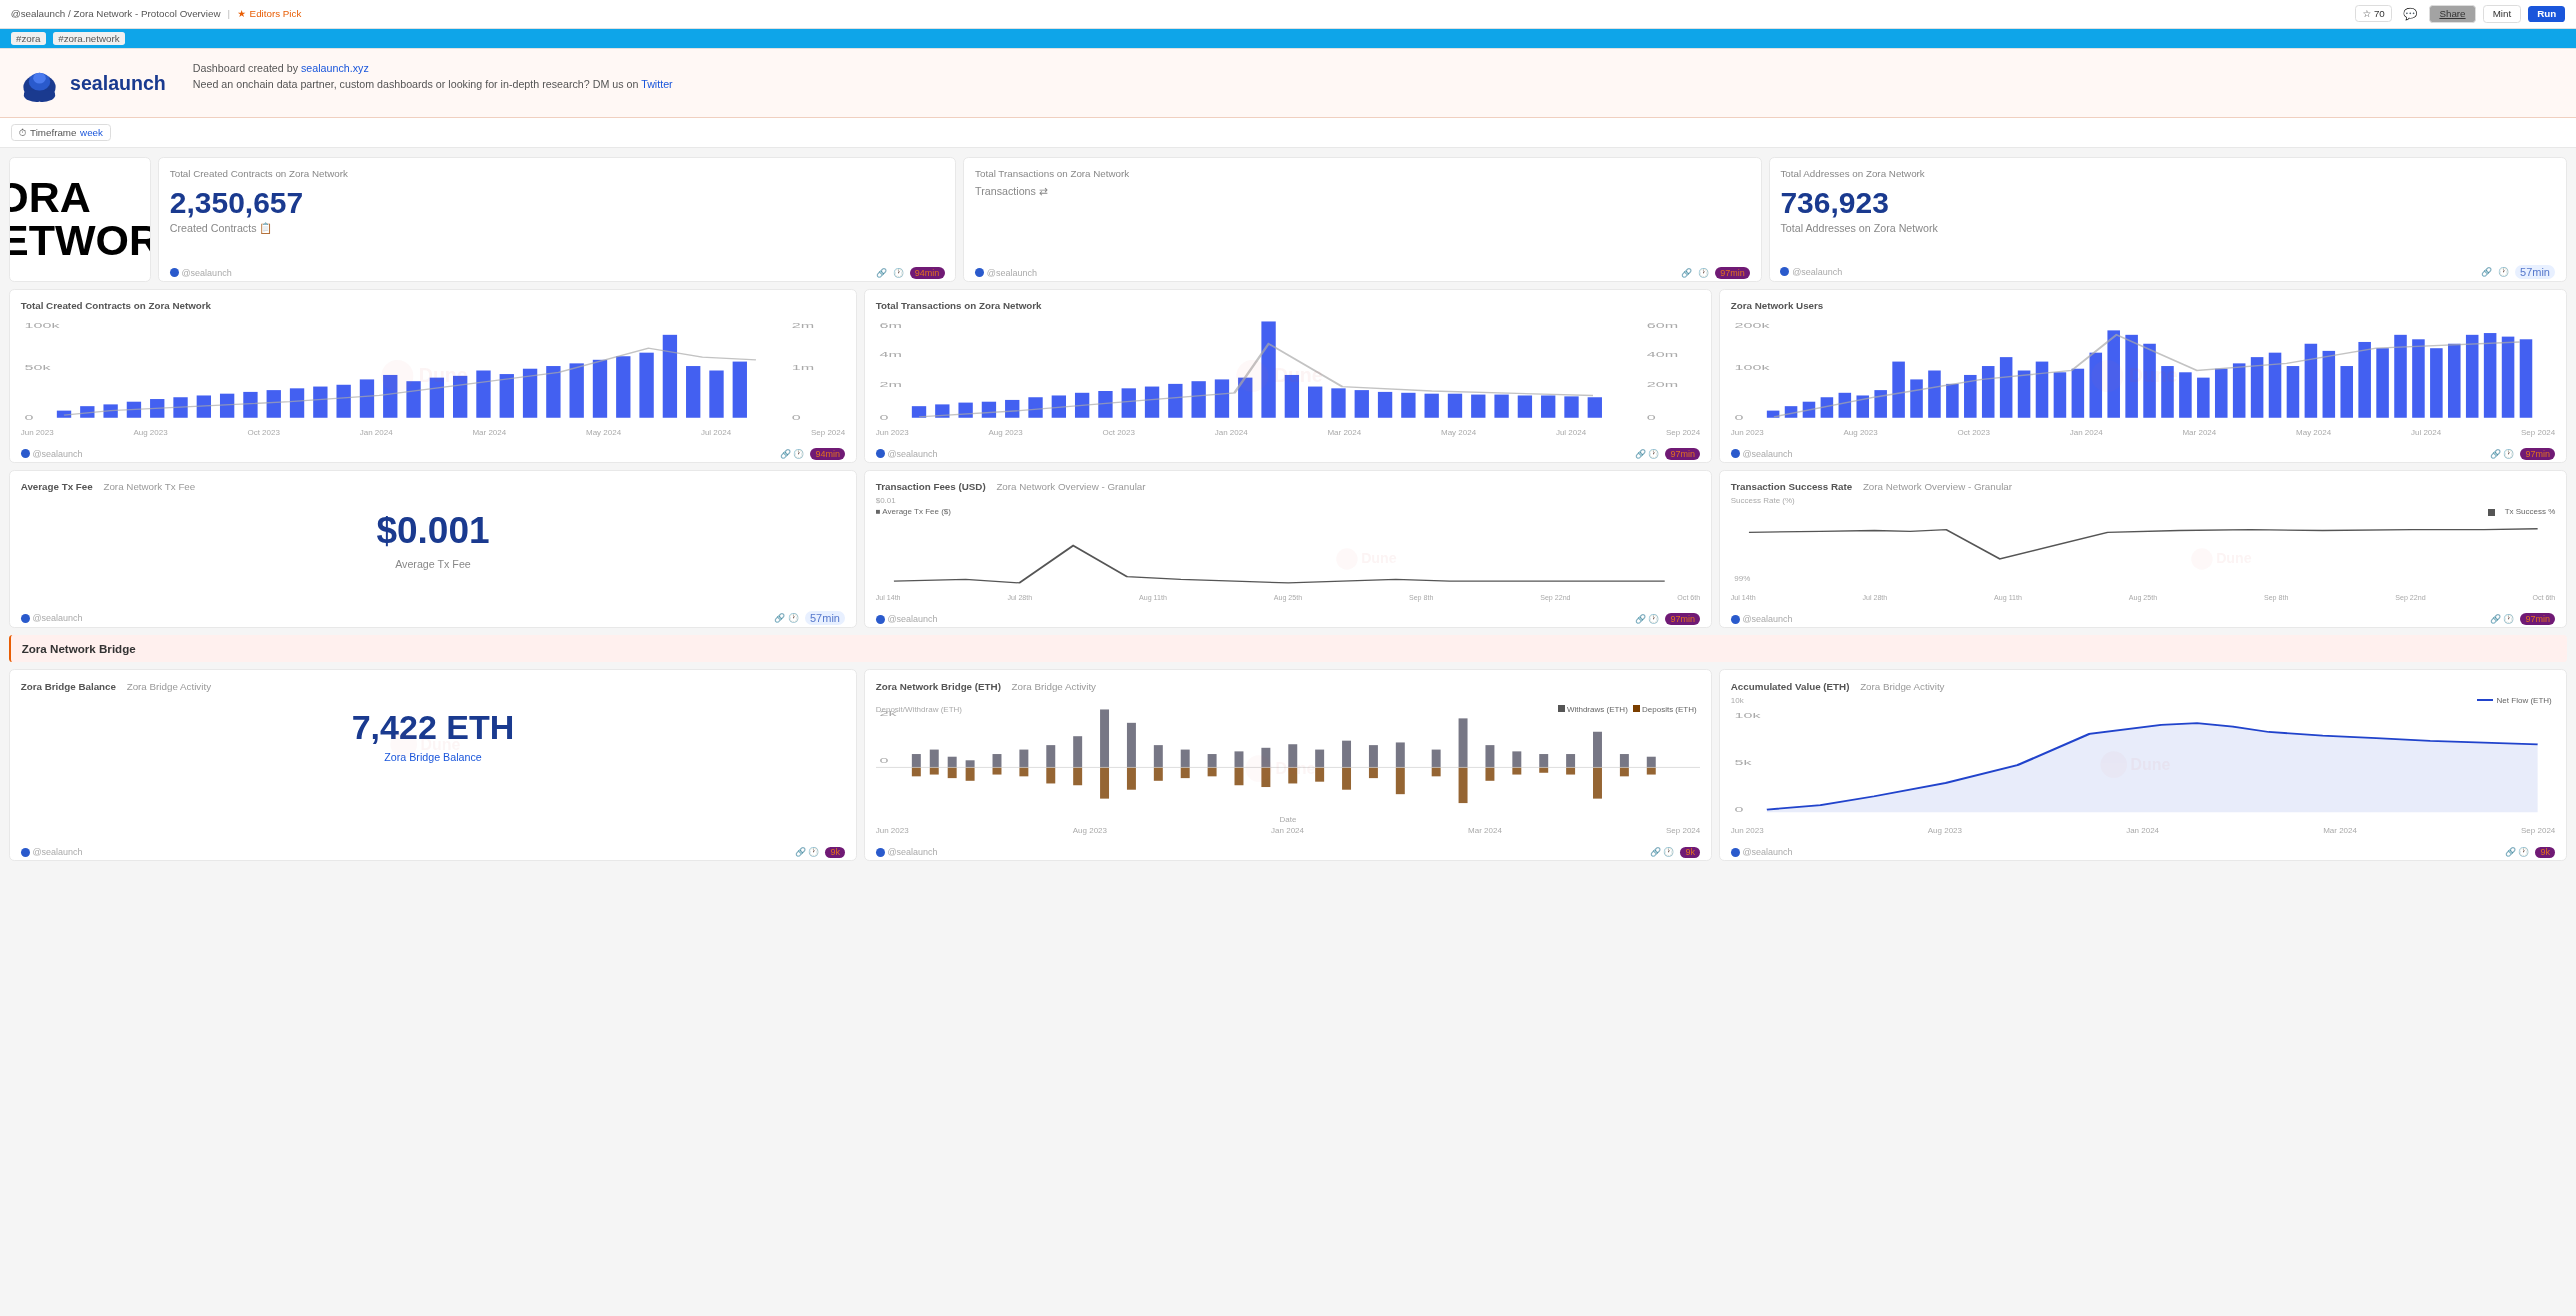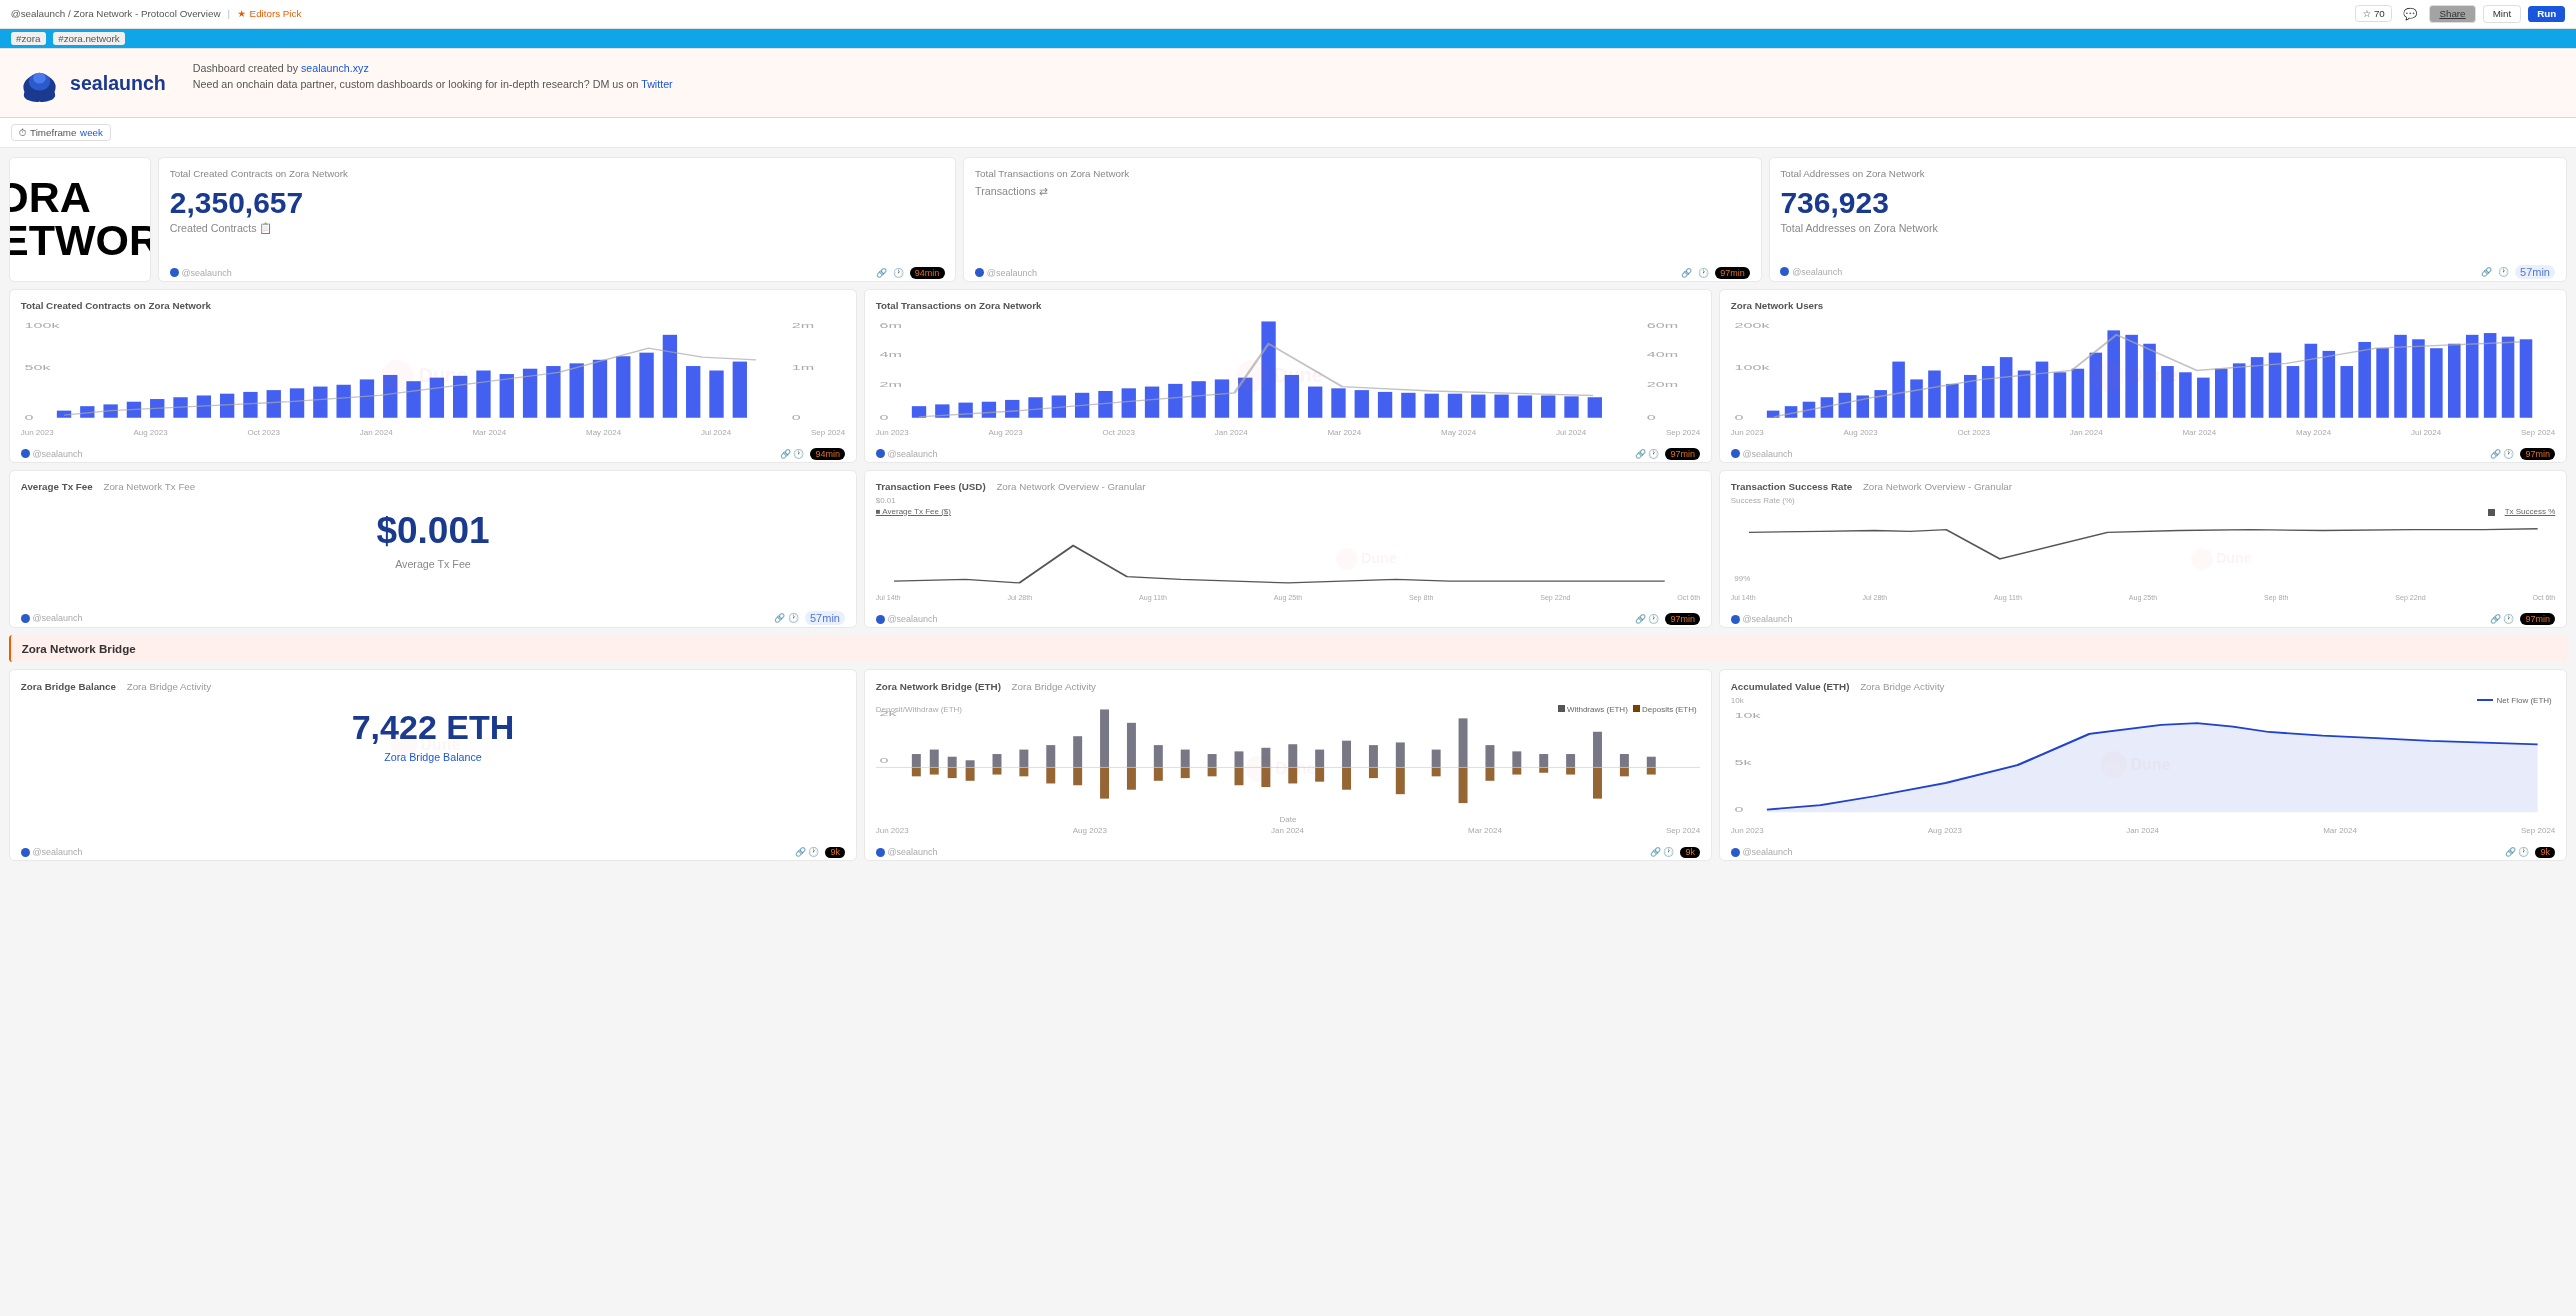--- a/index.html
+++ b/index.html
@@ -51,39 +51,39 @@
 
     
     .metric-value { font-size: 30px; font-weight: 700; color: #1a3a8f; line-height: 1; margin: 9px 0 3.6px; }
     .metric-label { font-size: 10.7px; color: #888; }
 
     
     .card-footer { position: absolute; bottom: 2px; left: 10.7px; right: 10.7px; display: flex; align-items: center; justify-content: space-between; }
     .card-author { font-size: 9px; color: #aaa; display: flex; align-items: center; gap: 2.7px; }
     .card-actions { display: flex; align-items: center; gap: 5.3px; font-size: 9px; color: #aaa; }
     .time-badge { background: #e8f0ff; color: #5577cc; border-radius: 9px; padding: 0.9px 5.3px; font-size: 11px; }
-    .time-badge-warn { background: #000000; color: #e07020; border-radius: 9px; padding: 0.9px 5.3px; font-size: 9px; }
+    .time-badge-warn { background: #701a75; color: #e07020; border-radius: 9px; padding: 0.9px 5.3px; font-size: 9px; }
 
     
     .zora-card { background: #fff; border-radius: 5.3px; border: 0.9px solid #e8e8e8; display: flex; align-items: center; justify-content: center; min-height: 125px; }
     .zora-logo { font-size: 43px; font-weight: 900; color: #000; line-height: 1; text-align: left; }
 
     
     .chart-area { margin-top: 5.3px; position: relative; }
 
     
     .section-header { background: #fff0ee; border-left: 2.7px solid #e85d04; border-radius: 3.6px; padding: 7.1px 10.7px; margin-bottom: 7.1px; font-size: 11.6px; font-weight: 600; color: #333; }
 
     
     .dune-watermark { position: absolute; top: 50%; left: 50%; transform: translate(-50%, -50%); opacity: 0.15; pointer-events: none; z-index: 1; }
     .x-axis-labels { display: flex; justify-content: space-between; margin-top: 1.8px; }
     .x-axis-label { font-size: 8px; color: #aaa; }
 
     
-    .chart-legend { display: flex; align-items: flex-end; gap: 7.1px; font-size: 8px; color: #666; position: absolute; right: 7.1px; top: 3.6px; text-decoration: underline; }
+    .chart-legend { display: flex; align-items: flex-end; gap: 7.1px; font-size: 8px; color: #666; position: absolute; right: 7.1px; top: 3.6px; }
 
     
     .w-logo { width: 142px; flex-shrink: 0; }
     .w-flex1 { flex: 1; }
     .w-3col { flex: 1; }
 
     
     .avg-fee-value { font-size: 37px; font-weight: 700; color: #1a3a8f; text-align: center; margin: 18px 0 5.3px; }
     .avg-fee-label { font-size: 10.7px; color: #888; text-align: center; }
 

